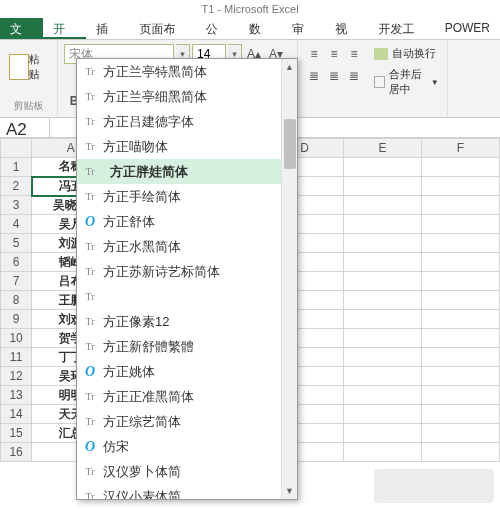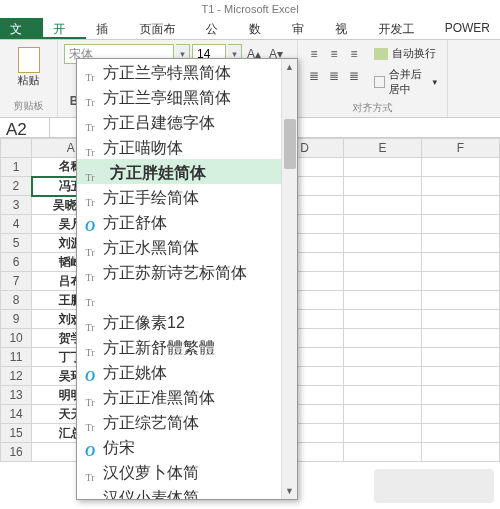--- a/index.html
+++ b/index.html
@@ -6,21 +6,21 @@
 body{width:500px;height:509px;overflow:hidden;background:#fff;font-size:12px;color:#333;position:relative}
 .titlebar{height:18px;background:#fff;text-align:center;font-size:11px;color:#777;line-height:18px}
 .ribbon-tabs{display:flex;height:22px;background:#fff;border-bottom:1px solid #ccc}
 .ribbon-tab{padding:3px 10px;font-size:12px;cursor:pointer}
 .ribbon-tab.file{background:#217346;color:#fff}
 .ribbon-tab.active{color:#217346;border-bottom:2px solid #217346}
 .ribbon-body{height:78px;background:#f3f3f3;border-bottom:1px solid #ccc;display:flex;position:relative}
 .rgrp{border-right:1px solid #ddd;padding:4px 6px;display:flex;flex-direction:column;justify-content:space-between}
 .rlabel{font-size:10px;color:#888;text-align:center;margin-top:2px}
 .clip{width:58px;align-items:center}
-.paste-btn{width:40px;height:46px;display:flex;flex-direction:column;align-items:center;justify-content:center;cursor:pointer}
+.paste-btn{width:40px;height:46px;display:flex;align-items:center;justify-content:center;cursor:pointer}
 .clipboard-icon{width:22px;height:26px;background:#fff;border:1px solid #bfa252}
 .paste-label{font-size:11px}
 .fontgrp{width:240px}
 .fontrow{display:flex;gap:2px;margin-bottom:2px}
 .finput{border:1px solid #a9c27f;background:#fff;height:20px;font-size:12px;padding:0 4px}
 .font-name{width:110px;color:#888}
 .font-size{width:34px}
 .dd{width:14px;height:20px;border:1px solid #a9c27f;border-left:none;background:#efefef;text-align:center;line-height:18px;font-size:9px;color:#666;cursor:pointer}
 .abtn{width:20px;height:20px;display:inline-flex;align-items:center;justify-content:center;font-size:12px;cursor:pointer;color:#555}
 .aligngrp{width:150px}
@@ -35,25 +35,25 @@
 th,td{border:1px solid #d4d4d4;height:19px;font-size:12px;padding:0;text-align:center}
 th{background:#f0f0f0;font-weight:normal;color:#555}
 th.rowh{width:24px}
 th.colh{width:60px}
 .sel{background:#fff;border:2px solid #217346}
 .b{font-weight:bold}
 
 .font-dropdown{position:absolute;left:76px;top:58px;width:222px;height:442px;background:#fff;border:1px solid #999;box-shadow:2px 2px 6px rgba(0,0,0,.3);overflow:hidden;z-index:10}
 .fd-list{height:100%;overflow-y:hidden;position:relative}
 .font-scroll-container{height:100%;width:205px;position:relative}
-.fd-item{display:flex;align-items:flex-end;height:25px;padding:0 6px;cursor:pointer;gap:6px}
+.fd-item{display:flex;align-items:center;height:25px;padding:0 6px;cursor:pointer;gap:6px}
 .fd-item.hl{background:#d5f0de}
 .fd-ico{width:14px;height:14px;font-size:10px;color:#888;font-family:serif;display:inline-flex;align-items:center;justify-content:center}
 .fd-ico.o{color:#19a0e6;font-style:italic;font-weight:bold;font-size:14px}
-.fd-txt{font-size:16px}
+.fd-txt{font-size:13px}
 .scrollbar{position:absolute;right:0;top:0;width:16px;height:100%;background:#f0f0f0;border-left:1px solid #ddd}
 .sb-up,.sb-dn{height:16px;text-align:center;font-size:9px;line-height:16px;color:#666;cursor:pointer}
 .sb-dn{position:absolute;bottom:0;width:100%}
 .sb-thumb{position:absolute;left:2px;top:60px;width:12px;height:50px;background:#c0c0c0;border-radius:2px;cursor:pointer}
 .watermark{position:absolute;right:6px;bottom:6px;width:120px;height:34px;background:rgba(200,200,200,.35);border-radius:4px;z-index:20}
 </style>
 </head>
 <body>
 
 <div class="titlebar">T1 - Microsoft Excel</div>
@@ -119,21 +119,20 @@
             <span class="wrap-ico"></span>
             <span>自动换行</span>
           </div>
         <div class="merge-btn">
             <span class="merge-ico"></span>
             <span>合并后居中</span>
             <span style="font-size:9px">▾</span>
           </div>
       </div>
     </div>
-    <div class="rlabel">对齐方式</div>
   </div>
 </div>
 
 <div class="namebox-row">
   <div class="namebox">A2</div>
   <div class="fxbar"></div>
 </div>
 
 <div class="sheet">
   <table>

